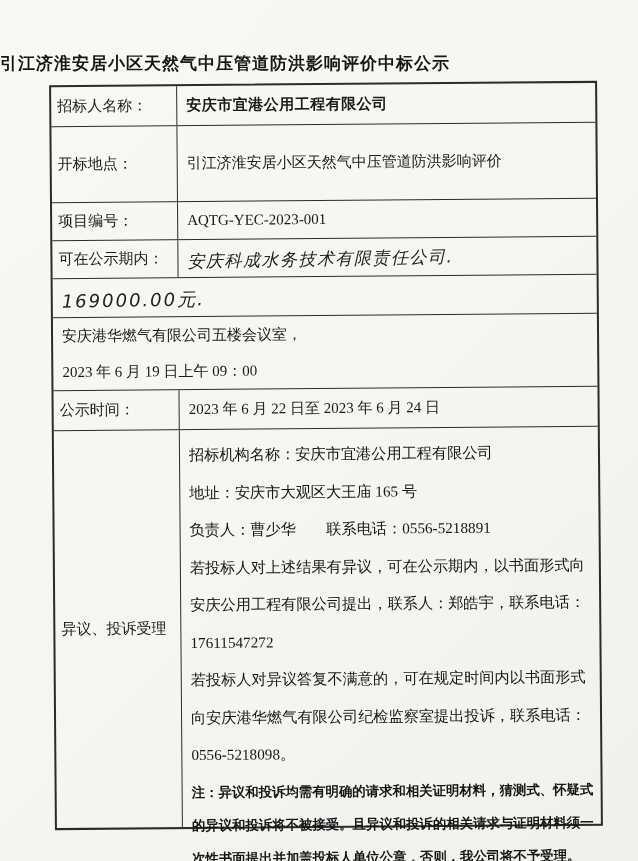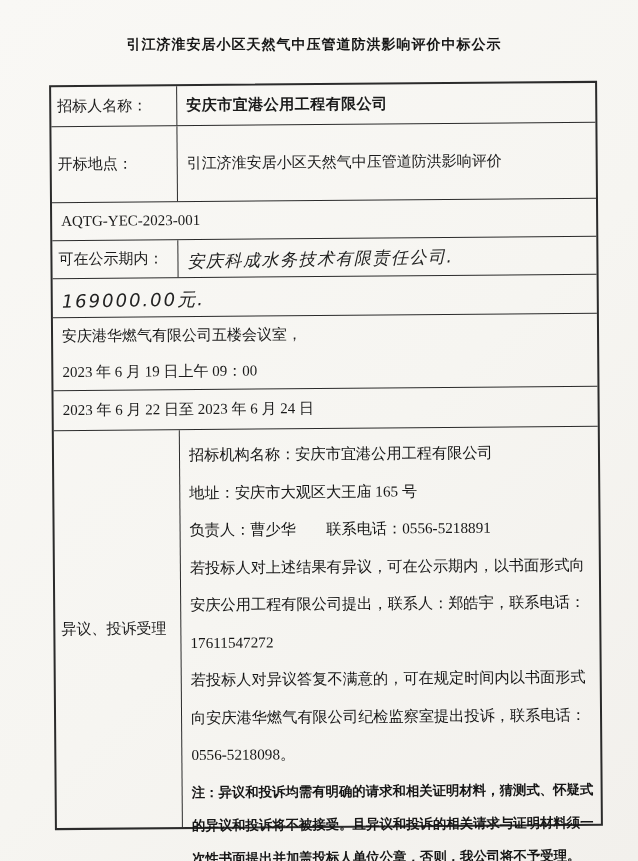--- a/index.html
+++ b/index.html
@@ -10,23 +10,22 @@
     color:#1d1d1d;
     overflow:hidden;
   }
   .page{
     position:relative;
     width:638px;height:861px;
     background:linear-gradient(135deg,#f9f8f5 0%, #f6f5f1 55%, #f2f0ec 100%);
   }
   .doc-title{
     position:absolute;
-    top:36px;left:0;right:10px;
-    text-align:center;
-    font-size:14px;
+    top:52px;left:0;right:10px;
+    font-size:17px;
     font-weight:700;
     letter-spacing:1px;
     color:#171717;
     font-family:"Liberation Serif", serif;
   }
   .bid-table{
     position:absolute;
     left:52px;top:83px;
     width:548px;
     border:2px solid #2b2b2b;
@@ -110,40 +109,42 @@
       <div class="cell-label">招标人名称：</div>
       <div class="cell-value v-strong">安庆市宜港公用工程有限公司</div>
     </div>
 
     <div class="row r2">
       <div class="cell-label">开标地点：</div>
       <div class="cell-value">引江济淮安居小区天然气中压管道防洪影响评价</div>
     </div>
 
     <div class="row r3">
+      <div class="cell-label">项目编号：</div>
       <div class="cell-value">AQTG-YEC-2023-001</div>
     </div>
 
     <div class="row r4">
       <div class="cell-label">可在公示期内：</div>
       <div class="cell-value handwrite">安庆科成水务技术有限责任公司.</div>
     </div>
 
     <div class="row r5">
       <div class="cell-value handwrite price">169000.00元.</div>
     </div>
 
     <div class="row r6">
       <div class="cell-value two-line">
         <p>安庆港华燃气有限公司五楼会议室，</p>
         <p>2023 年 6 月 19 日上午 09：00</p>
       </div>
     </div>
 
     <div class="row r7">
+      <div class="cell-label">公示时间：</div>
       <div class="cell-value">2023 年 6 月 22 日至 2023 年 6 月 24 日</div>
     </div>
 
     <div class="row r8">
       <div class="cell-label">异议、投诉受理</div>
       <div class="cell-value multi">
         <p class="para">招标机构名称：安庆市宜港公用工程有限公司</p>
         <p class="para">地址：安庆市大观区大王庙 165 号</p>
         <p class="para">负责人：曹少华　　联系电话：0556-5218891</p>
         <p class="para">若投标人对上述结果有异议，可在公示期内，以书面形式向安庆公用工程有限公司提出，联系人：郑皓宇，联系电话：17611547272</p>

